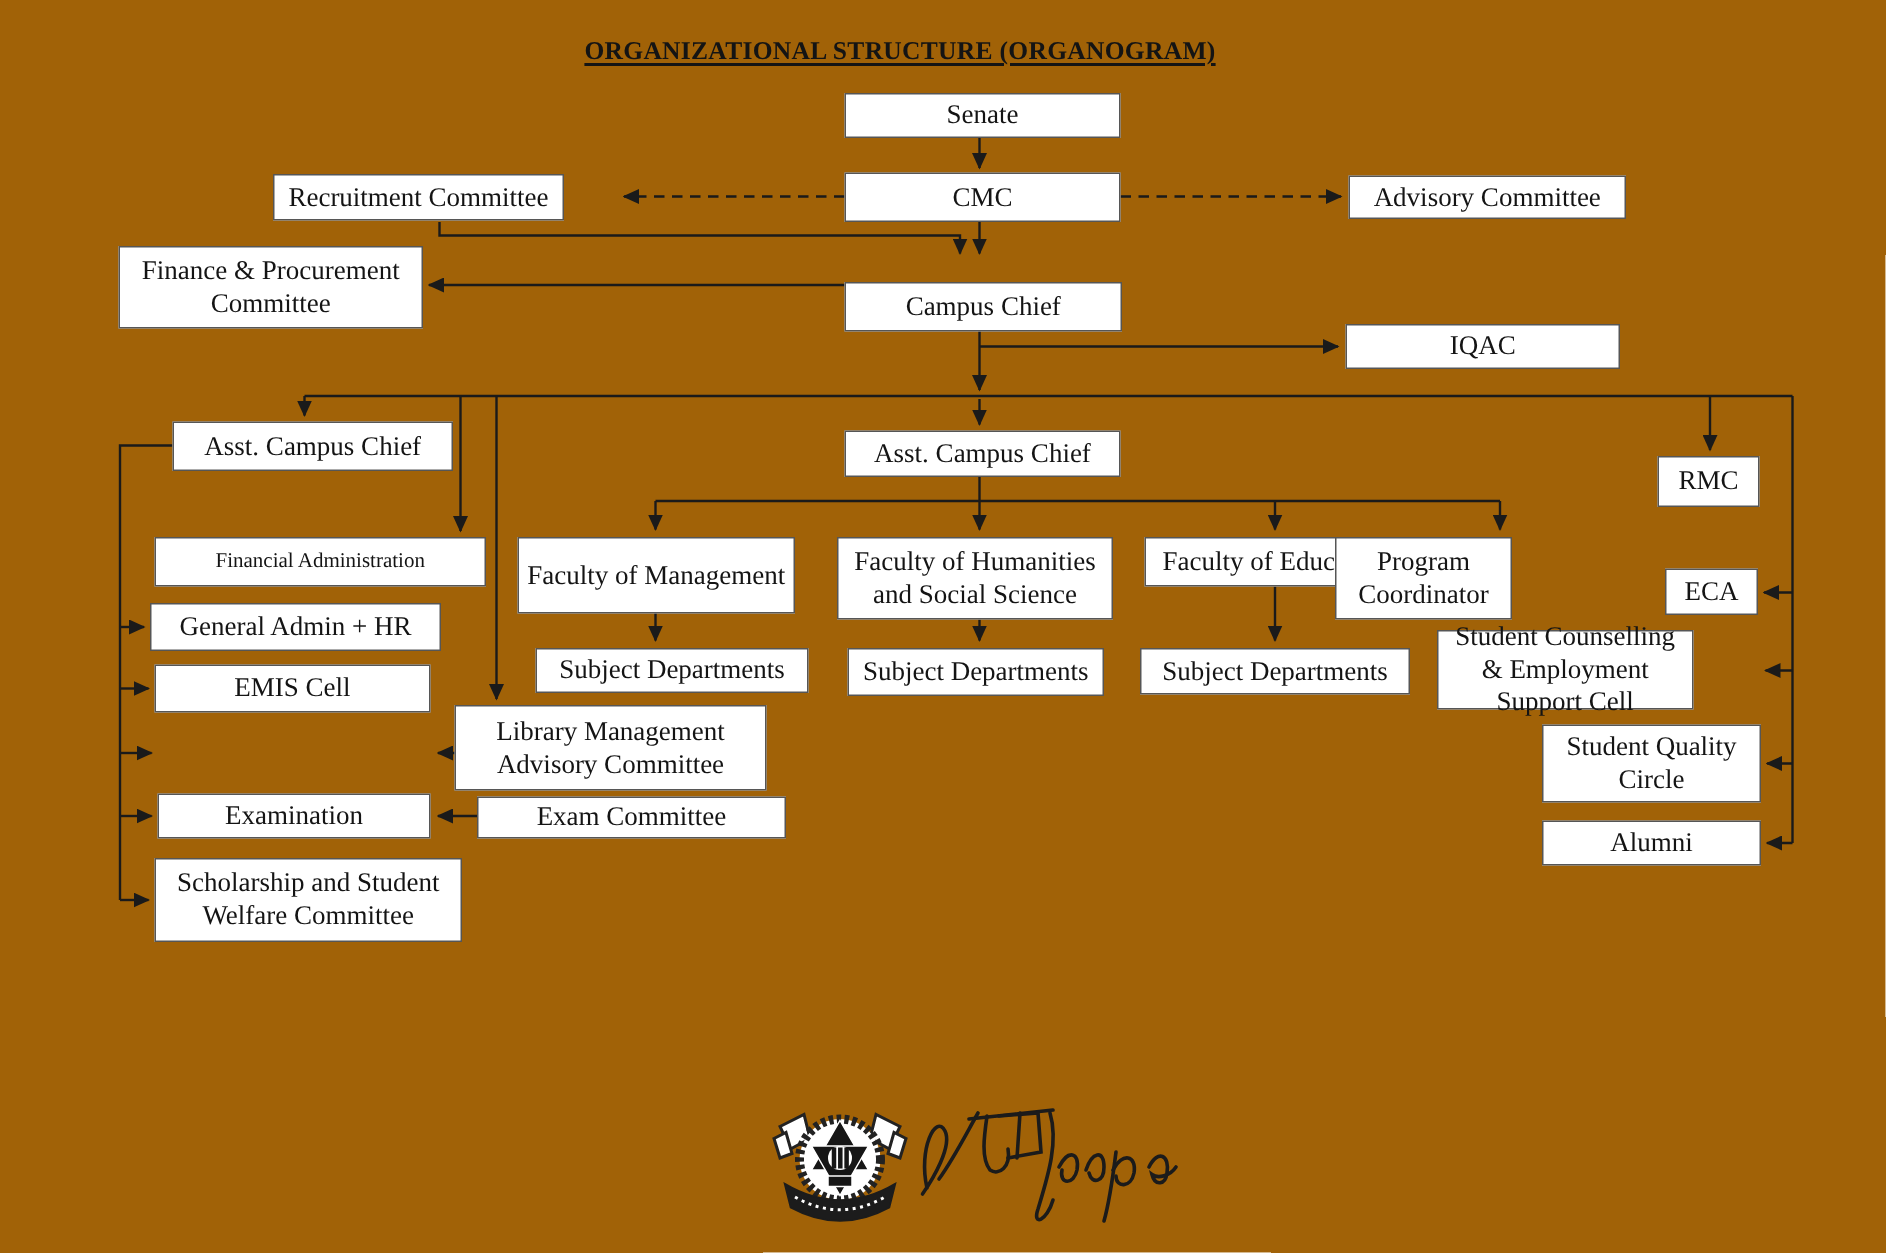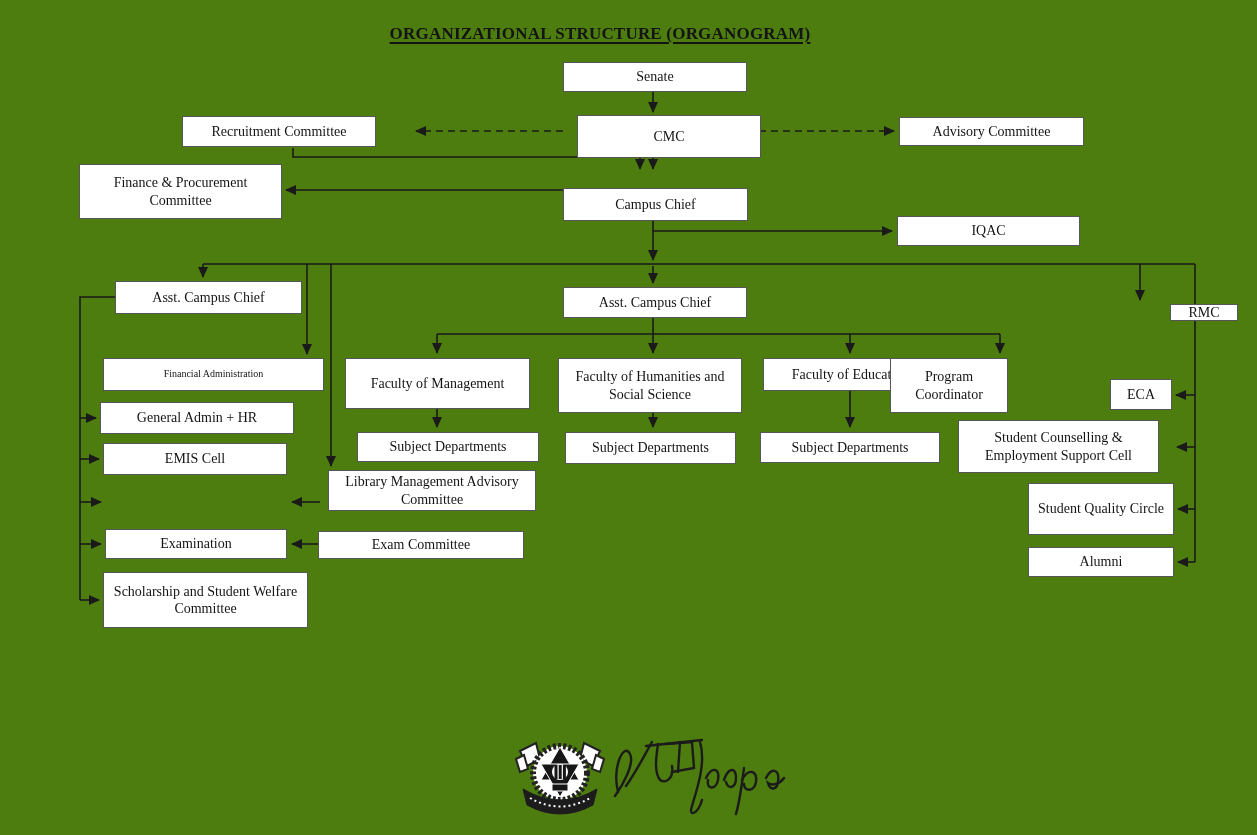--- a/index.html
+++ b/index.html
@@ -1,32 +1,32 @@
 <!DOCTYPE html>
 <html><head>
 <meta charset="utf-8">
 <style>
   html,body{margin:0;padding:0;background:#ffffff;}
   .canvas{
-    position:relative;width:1257px;height:835px;background:#4d7c0f;overflow:hidden;
+    position:relative;width:1257px;height:835px;background:#a16207;overflow:hidden;
     font-family:"Liberation Serif","DejaVu Serif",serif;color:#141414;
   }
   .title{
     position:absolute;top:24px;left:0;width:1200px;margin:0;text-align:center;
     font-size:17px;font-weight:bold;letter-spacing:.2px;
     text-decoration:underline;text-decoration-thickness:2px;text-underline-offset:3px;
   }
   .wires{position:absolute;left:0;top:0;width:1257px;height:835px;}
   .node{
     position:absolute;box-sizing:border-box;background:#ffffff;
     border:1.4px solid #565656;
     display:flex;align-items:center;justify-content:center;text-align:center;
-    font-size:14px;line-height:1.22;padding:1px 5px;
+    font-size:18px;line-height:1.22;padding:1px 5px;
   }
-  .fs13{font-size:10px;}
+  .fs13{font-size:14px;}
   .footer-art{position:absolute;}
 </style>
 </head>
 <body>
 
 <div class="canvas">
 
   <h1 class="title">ORGANIZATIONAL STRUCTURE (ORGANOGRAM)</h1>
 
   <svg class="wires" viewBox="0 0 1257 835" xmlns="http://www.w3.org/2000/svg">
@@ -80,42 +80,42 @@
       <line x1="437" y1="391" x2="437" y2="427" marker-end="url(#arr)"></line>
       <line x1="653" y1="413" x2="653" y2="427" marker-end="url(#arr)"></line>
       <line x1="850" y1="391" x2="850" y2="427" marker-end="url(#arr)"></line>
 
       <line x1="320" y1="502" x2="292" y2="502" marker-end="url(#arr)"></line>
       <line x1="318" y1="544" x2="292" y2="544" marker-end="url(#arr)"></line>
     </g>
   </svg>
 
   <div class="node" style="left:563px;top:62px;width:184px;height:30px">Senate</div>
-  <div class="node" style="left:577px;top:115px;width:184px;height:43px">CMC</div>
+  <div class="node" style="left:563px;top:115px;width:184px;height:33px">CMC</div>
   <div class="node" style="left:182px;top:116px;width:194px;height:31px">Recruitment Committee</div>
   <div class="node" style="left:899px;top:117px;width:185px;height:29px">Advisory Committee</div>
   <div class="node" style="left:79px;top:164px;width:203px;height:55px">Finance &amp; Procurement Committee</div>
   <div class="node" style="left:563px;top:188px;width:185px;height:33px">Campus Chief</div>
   <div class="node" style="left:897px;top:216px;width:183px;height:30px">IQAC</div>
   <div class="node" style="left:115px;top:281px;width:187px;height:33px">Asst. Campus Chief</div>
   <div class="node" style="left:563px;top:287px;width:184px;height:31px">Asst. Campus Chief</div>
-  <div class="node" style="left:1170px;top:304px;width:68px;height:17px">RMC</div>
+  <div class="node" style="left:1105px;top:304px;width:68px;height:34px">RMC</div>
   <div class="node fs13" style="left:103px;top:358px;width:221px;height:33px">Financial Administration</div>
   <div class="node" style="left:345px;top:358px;width:185px;height:51px">Faculty of Management</div>
   <div class="node" style="left:558px;top:358px;width:184px;height:55px">Faculty of Humanities and Social Science</div>
   <div class="node" style="left:763px;top:358px;width:175px;height:33px">Faculty of Education</div>
   <div class="node" style="left:890px;top:358px;width:118px;height:55px">Program Coordinator</div>
   <div class="node" style="left:1110px;top:379px;width:62px;height:31px">ECA</div>
   <div class="node" style="left:100px;top:402px;width:194px;height:32px">General Admin + HR</div>
   <div class="node" style="left:357px;top:432px;width:182px;height:30px">Subject Departments</div>
   <div class="node" style="left:565px;top:432px;width:171px;height:32px">Subject Departments</div>
   <div class="node" style="left:760px;top:432px;width:180px;height:31px">Subject Departments</div>
-  <div class="node" style="left:958px;top:420px;width:201px;height:53px">Student Counselling &amp; Employment Support Cell</div>
+  <div class="node" style="left:958px;top:420px;width:171px;height:53px">Student Counselling &amp; Employment Support Cell</div>
   <div class="node" style="left:103px;top:443px;width:184px;height:32px">EMIS Cell</div>
-  <div class="node" style="left:328px;top:470px;width:208px;height:41px">Library Management Advisory Committee</div>
+  <div class="node" style="left:303px;top:470px;width:208px;height:57px">Library Management Advisory Committee</div>
   <div class="node" style="left:1028px;top:483px;width:146px;height:52px">Student Quality Circle</div>
   <div class="node" style="left:105px;top:529px;width:182px;height:30px">Examination</div>
   <div class="node" style="left:318px;top:531px;width:206px;height:28px">Exam Committee</div>
   <div class="node" style="left:1028px;top:547px;width:146px;height:30px">Alumni</div>
   <div class="node" style="left:103px;top:572px;width:205px;height:56px">Scholarship and Student Welfare Committee</div>
 
   <svg class="footer-art" style="left:510px;top:735px" width="100" height="88" viewBox="0 0 100 88" xmlns="http://www.w3.org/2000/svg">
 
     <path d="M10,16 L26,8 L30,24 L17,31 z" fill="#ffffff" stroke="#222" stroke-width="2"></path>
     <path d="M6,24 L14,20 L18,34 L10,37 z" fill="#ffffff" stroke="#222" stroke-width="2"></path>

